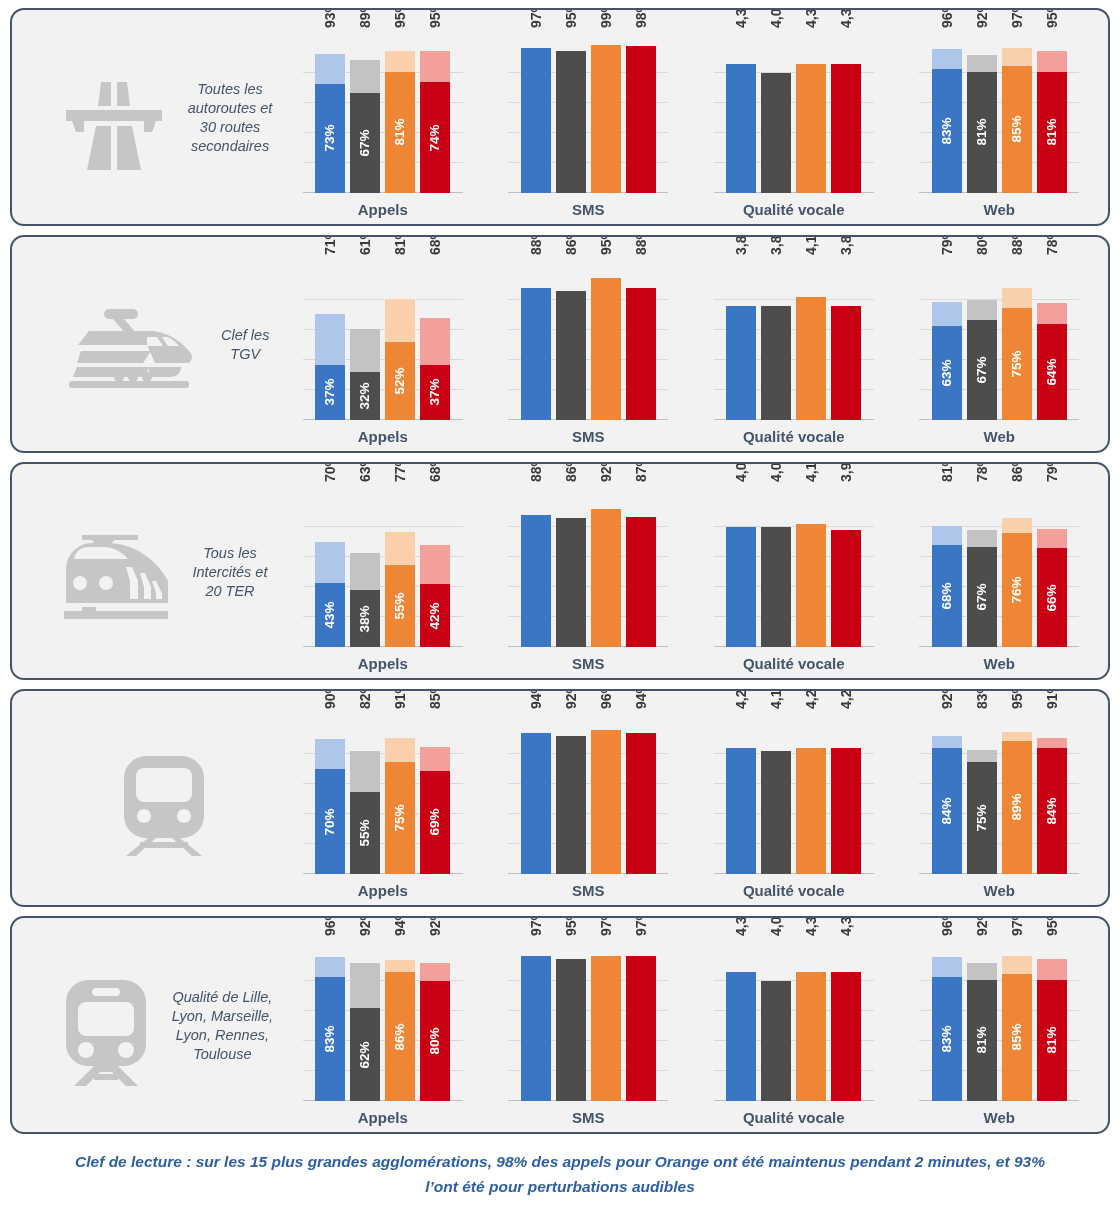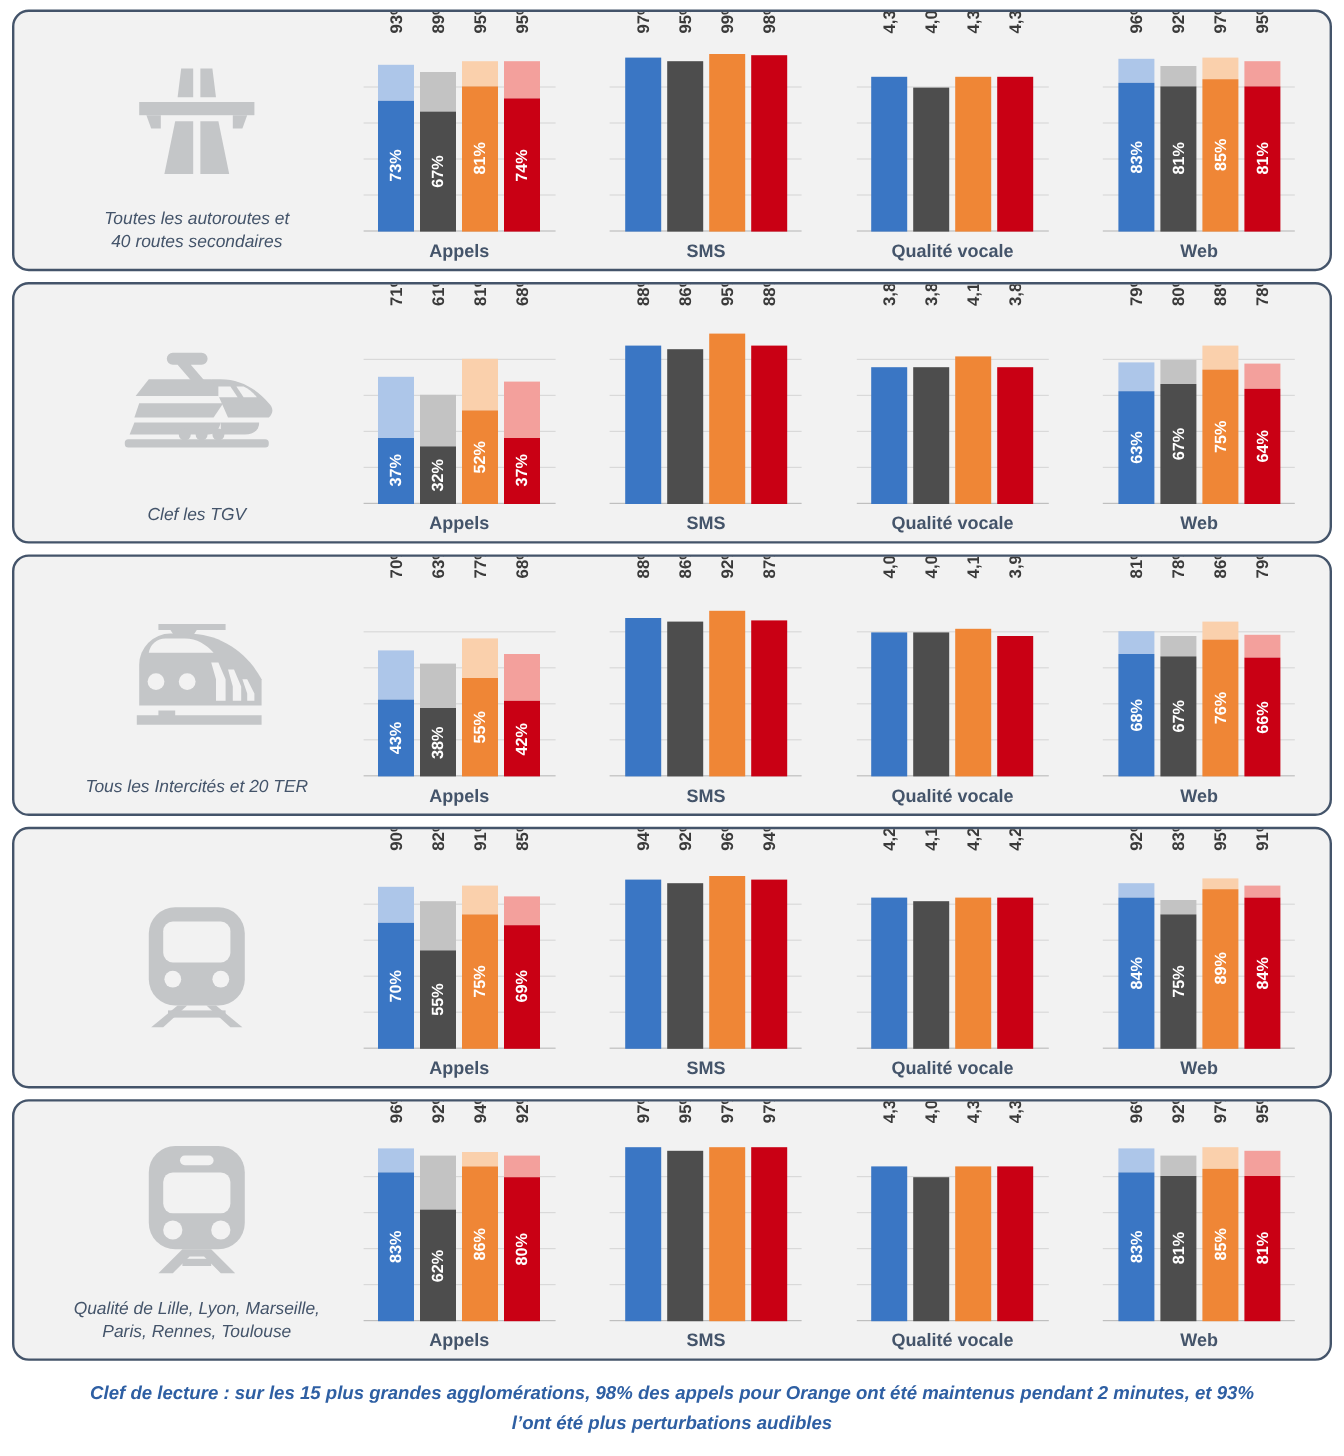--- a/index.html
+++ b/index.html
@@ -23,21 +23,21 @@
     margin-bottom:9px;
     box-sizing:border-box;
     overflow:hidden;
   }
 
   
   .cat{
     width:268px;
     flex:0 0 268px;
     display:flex;
-    flex-direction:column;
+    flex-direction:row;
     align-items:center;
     justify-content:flex-start;
     padding-top:14px;
     box-sizing:border-box;
     padding-left:36px;
   }
   .cat-icon{
     flex:1 1 auto;
     display:flex;
     align-items:center;
@@ -169,21 +169,21 @@
        <rect x="10" y="38" width="96" height="11"></rect>
        <polygon points="16,49 28,49 28,60 20,60"></polygon>
        <polygon points="88,49 100,49 96,60 88,60"></polygon>
        <polygon points="40,54 55,54 55,98 31,98"></polygon>
        <polygon points="61,54 76,54 85,98 61,98"></polygon>
      </g>
             </svg>
           </div>
           <div class="cat-label">
             <div>Toutes les autoroutes et</div>
-            <div>40 routes secondaires</div>
+            <div>30 routes secondaires</div>
           </div>
         </div>
         <div class="charts">
           <div class="chart">
             <div class="plot">
               <div class="gridlines">
                 <i style="bottom: 30px;"></i>
                 <i style="bottom: 60px;"></i>
                 <i style="bottom: 90px;"></i>
                 <i style="bottom: 120px;"></i>
@@ -902,21 +902,21 @@
        <rect x="24" y="26" width="56" height="34" rx="8" fill="#f2f2f2"></rect>
        <circle cx="32" cy="74" r="8" fill="#f2f2f2"></circle>
        <circle cx="72" cy="74" r="8" fill="#f2f2f2"></circle>
        <polygon points="40,90 64,90 84,110 72,110 58,96 46,96 32,110 20,110"></polygon>
        <rect x="40" y="98" width="24" height="6"></rect>
      </g>
             </svg>
           </div>
           <div class="cat-label">
             <div>Qualité de Lille, Lyon, Marseille,</div>
-            <div>Paris, Rennes, Toulouse</div>
+            <div>Lyon, Rennes, Toulouse</div>
           </div>
         </div>
         <div class="charts">
           <div class="chart">
             <div class="plot">
               <div class="gridlines">
                 <i style="bottom: 30px;"></i>
                 <i style="bottom: 60px;"></i>
                 <i style="bottom: 90px;"></i>
                 <i style="bottom: 120px;"></i>
@@ -1071,15 +1071,15 @@
                 </div>
               </div>
             </div>
             <div class="chart-title">Web</div>
           </div>
         </div>
       </div>
     </div>
   <div class="footer">
     <div>Clef de lecture : sur les 15 plus grandes agglomérations, 98% des appels pour Orange ont été maintenus pendant 2 minutes, et 93%</div>
-    <div>l’ont été plus perturbations audibles</div>
+    <div>l’ont été pour perturbations audibles</div>
   </div>
 </div>
 
 </body></html>

